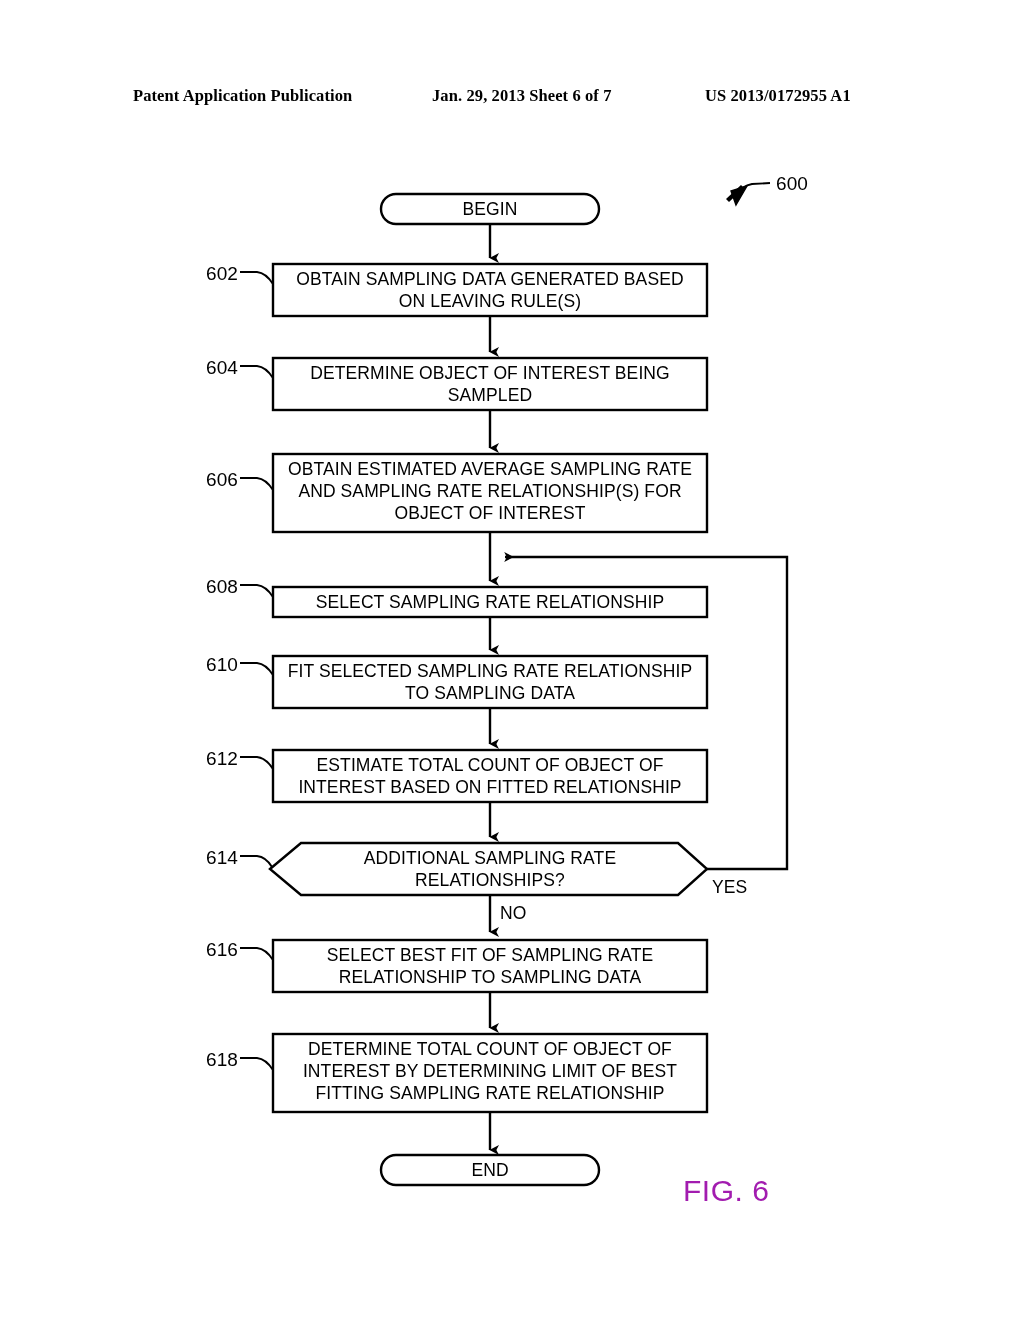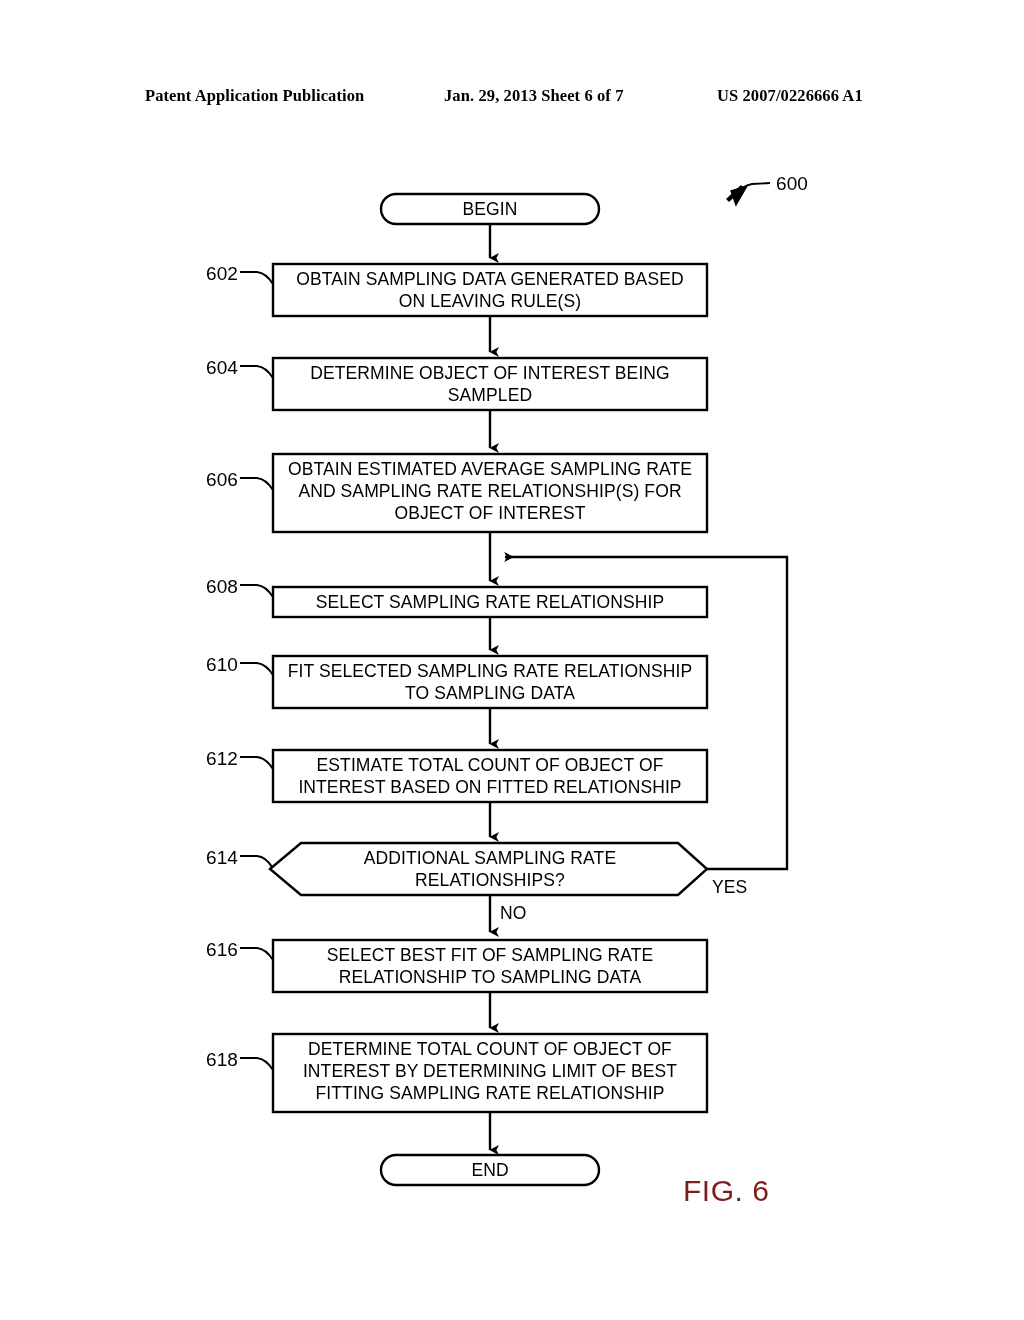--- a/index.html
+++ b/index.html
@@ -24,21 +24,20 @@
     position: absolute;
     top: 86px;
     left: 0;
     width: 820px;
     height: 26px;
     font-family: "Liberation Serif", serif;
     font-weight: bold;
     font-size: 16.5px;
     color: #000;
     letter-spacing: 0.1px;
-    margin-left: 12px;
   }
   .pat-header .hleft {
     position: absolute;
     left: 133px;
     top: 0;
     white-space: nowrap;
   }
   .pat-header .hmid {
     position: absolute;
     left: 432px;
@@ -51,21 +50,21 @@
     top: 0;
     white-space: nowrap;
   }
   
   .fig-caption {
     position: absolute;
     left: 683px;
     top: 1174px;
     font-family: "Liberation Sans", sans-serif;
     font-size: 30px;
-    color: #7f1d1d;
+    color: #a21caf;
     letter-spacing: 0.5px;
     white-space: nowrap;
   }
   
   svg.flow {
     position: absolute;
     left: 0;
     top: 0;
     width: 1024px;
     height: 1320px;
@@ -102,21 +101,21 @@
   }
 </style>
 </head>
 <body>
 
 <div class="page">
 
   <div class="pat-header">
     <span class="hleft">Patent Application Publication</span>
     <span class="hmid">Jan. 29, 2013  Sheet 6 of 7</span>
-    <span class="hright">US 2007/0226666 A1</span>
+    <span class="hright">US 2013/0172955 A1</span>
   </div>
 
   <svg class="flow" viewBox="0 0 1024 1320">
 
     <defs>
       <marker id="arrowDown" markerWidth="11" markerHeight="11" refX="5.5" refY="9.6" orient="auto" markerUnits="userSpaceOnUse">
         <path d="M0.6,0.6 L5.5,10.2 L10.4,0.6 L5.5,3.2 Z" fill="#000"></path>
       </marker>
       <marker id="arrowLeft" markerWidth="11" markerHeight="11" refX="9.6" refY="5.5" orient="auto" markerUnits="userSpaceOnUse">
         <path d="M10.4,0.6 L0.8,5.5 L10.4,10.4 L7.8,5.5 Z" fill="#000"></path>

